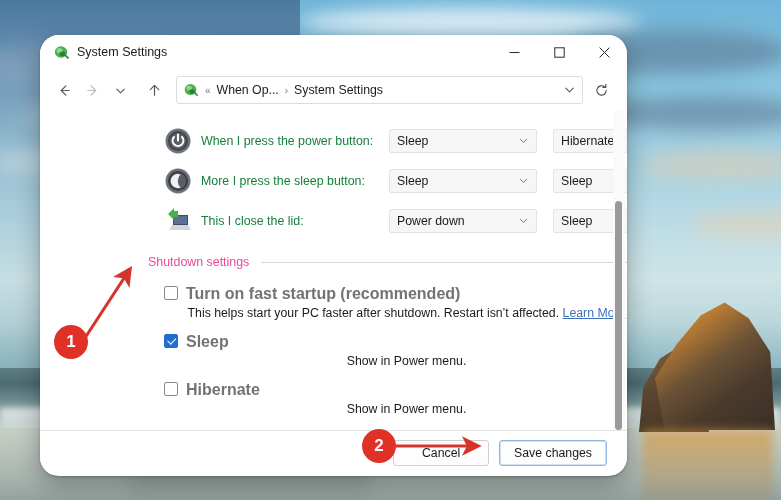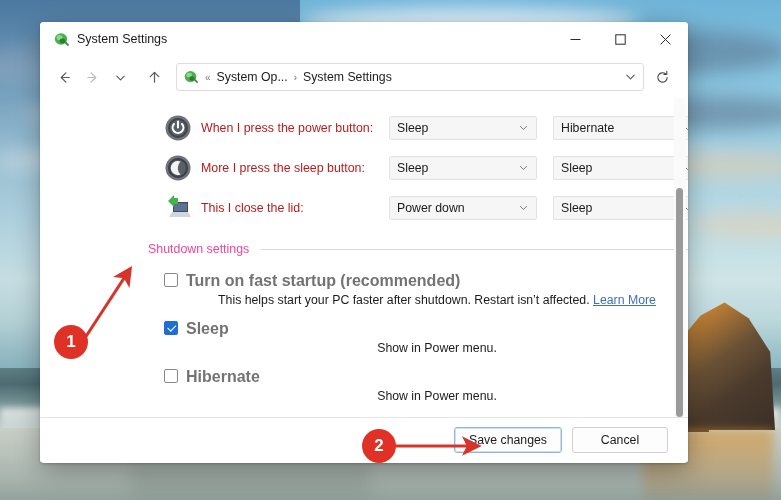--- a/index.html
+++ b/index.html
@@ -62,22 +62,22 @@
     background: linear-gradient(to bottom, rgba(214,148,56,0.65), rgba(150,110,60,0.18));
     filter: blur(5px);
   }
   .wp-taskbar-hint {
     position: absolute; left: 130px; top: 462px; width: 240px; height: 38px;
     background: rgba(120,130,125,0.25); filter: blur(8px);
   }
 
   
   #window {
-    position: absolute; left: 40px; top: 22px; width: 648px; height: 441px;
-    background: #ffffff; border-radius: 4px;
+    position: absolute; left: 40px; top: 35px; width: 587px; height: 441px;
+    background: #ffffff; border-radius: 19px;
     box-shadow: 0 8px 26px rgba(0,0,0,0.30), 0 1px 3px rgba(0,0,0,0.22);
     overflow: hidden;
   }
   .titlebar {
     position: relative; height: 34px; background: #ffffff;
     display: flex; align-items: center;
   }
   .title-icon { margin-left: 13px; width: 17px; height: 17px; position: relative; }
   .title-text {
     margin-left: 7px; font-size: 12.5px; color: #1b1b1b;
@@ -132,21 +132,21 @@
   }
   .scroll-thumb {
     position: absolute; right: 3px; top: 90px; width: 7px; height: 229px;
     background: #9a9a9a; border-radius: 4px;
   }
 
   .prow {
     display: flex; align-items: center; height: 40px; padding-left: 124px;
   }
   .picon { width: 28px; height: 28px; position: relative; flex: none; margin-right: 9px; }
-  .plabel { font-size: 12.4px; color: #b91c1c; width: 188px; flex: none; }
+  .plabel { font-size: 12.4px; color: #15803d; width: 188px; flex: none; }
   .ddl {
     width: 148px; height: 24px; background: #f6f6f6; border: 1px solid #e2e2e2;
     border-radius: 2px; display: flex; align-items: center; padding: 0 7px;
     font-size: 12.3px; color: #1b1b1b; flex: none;
   }
   .ddl .cv { margin-left: auto; color: #6f6f6f; font-size: 10px; }
   .ddl.second { margin-left: 16px; }
 
   .sect {
     display: flex; align-items: center; margin: 14px 0 0 108px; width: 548px;
@@ -277,21 +277,21 @@
       <div class="addr">
         <span class="addr-icon">
           <svg width="16" height="16" viewBox="0 0 17 17">
             <ellipse cx="8" cy="8" rx="6.2" ry="5.8" fill="#4caf50"></ellipse>
             <ellipse cx="6.5" cy="6.5" rx="3" ry="2.6" fill="#8bd98e"></ellipse>
             <path d="M11.5 10.5 L15.5 14.5" stroke="#3f8c43" stroke-width="1.8" fill="none"></path>
             <ellipse cx="9.5" cy="10" rx="2.8" ry="2.4" fill="#2f7d34"></ellipse>
           </svg>
         </span>
         <span class="crumb-sep">«</span>
-        <span class="crumb">System Op...</span>
+        <span class="crumb">When Op...</span>
         <span class="crumb-sep">›</span>
         <span class="crumb">System Settings</span>
         <span class="addr-chevron">
           <svg width="13" height="13" viewBox="0 0 14 14">
               <path d="M3 5.5 L7 9.5 L11 5.5" fill="none" stroke="currentColor" stroke-width="1.2" stroke-linecap="round" stroke-linejoin="round"></path>
             </svg>
         </span>
       </div>
 
       <div class="refresh">
@@ -421,22 +421,22 @@
         <div class="optdesc">Show in Power menu.</div>
       </div>
 
 
       <div class="scroll-track">
         <div class="scroll-thumb"></div>
       </div>
     </div>
 
     <div class="footer">
+      <button class="btn">Cancel</button>
       <button class="btn primary-focus">Save changes</button>
-      <button class="btn">Cancel</button>
     </div>
   </div>
 
   <svg class="anno-svg" style="left:60px; top:255px;" width="110" height="100">
     <defs>
       <marker id="ah1" markerWidth="7" markerHeight="7" refX="5.2" refY="3.2" orient="auto">
         <path d="M0,0 L6.4,3.2 L0,6.4 L1.6,3.2 Z" fill="#d6342a"></path>
       </marker>
     </defs>
     <line x1="23" y1="86" x2="70" y2="14" stroke="#d6342a" stroke-width="3.1" marker-end="url(#ah1)"></line>

